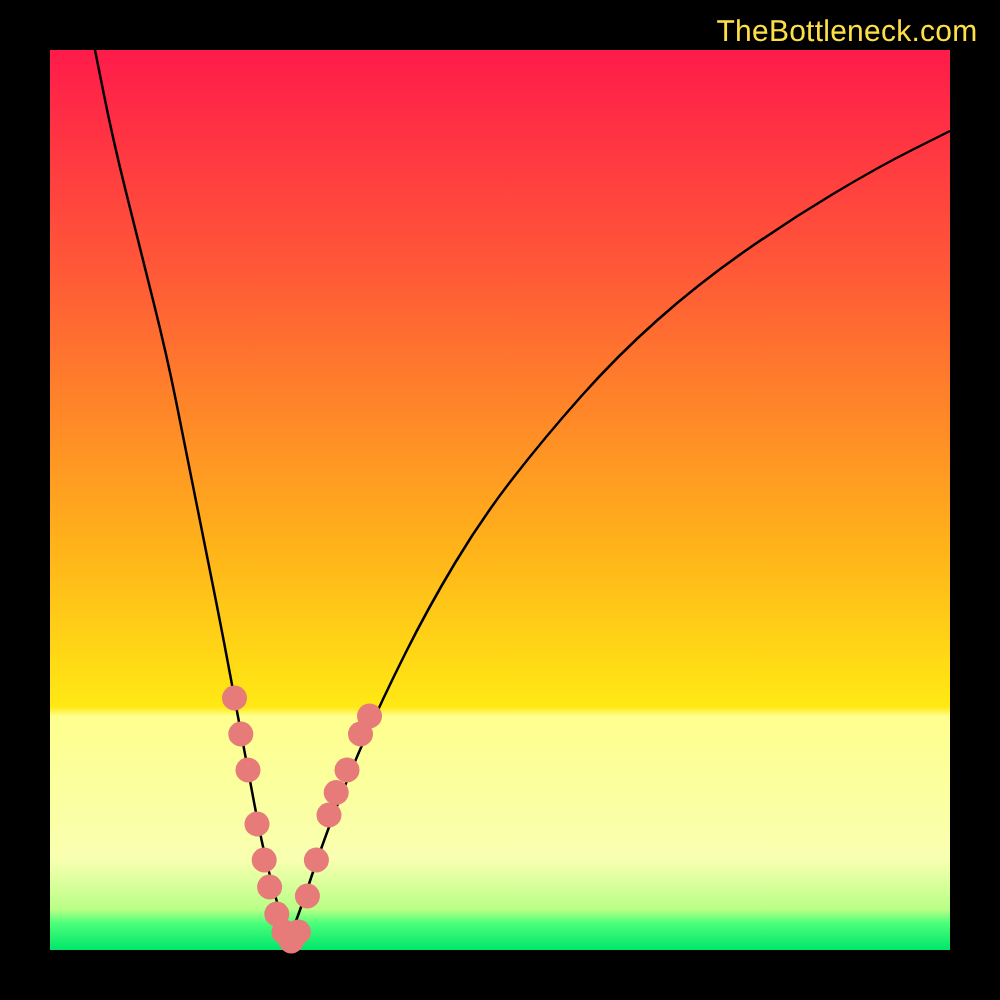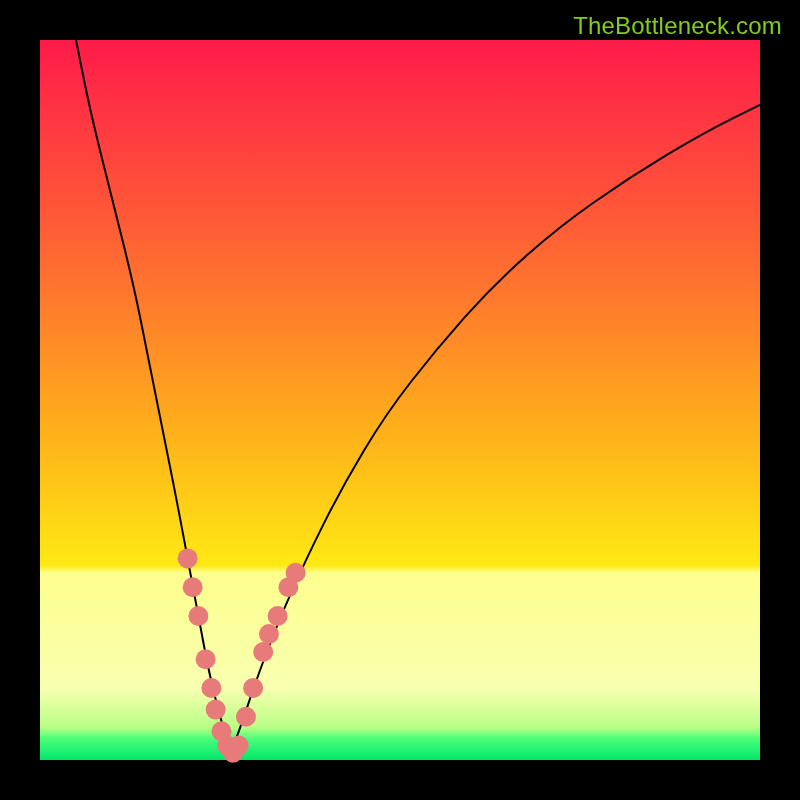--- a/index.html
+++ b/index.html
@@ -35,21 +35,21 @@
       var(--grad-5) 90%,
       var(--grad-6) 95.5%,
       var(--grad-7) 97%,
       var(--grad-8) 100%
     );
   }
   .watermark {
     position: absolute;
     top: 12px;
     right: 18px;
-    color: #84cc16;
+    color: #fde047;
     font-size: 24px;
     letter-spacing: 0.2px;
     user-select: none;
   }
   svg.curve-layer {
     position: absolute;
     left: 0;
     top: 0;
     width: 720px;
     height: 720px;

